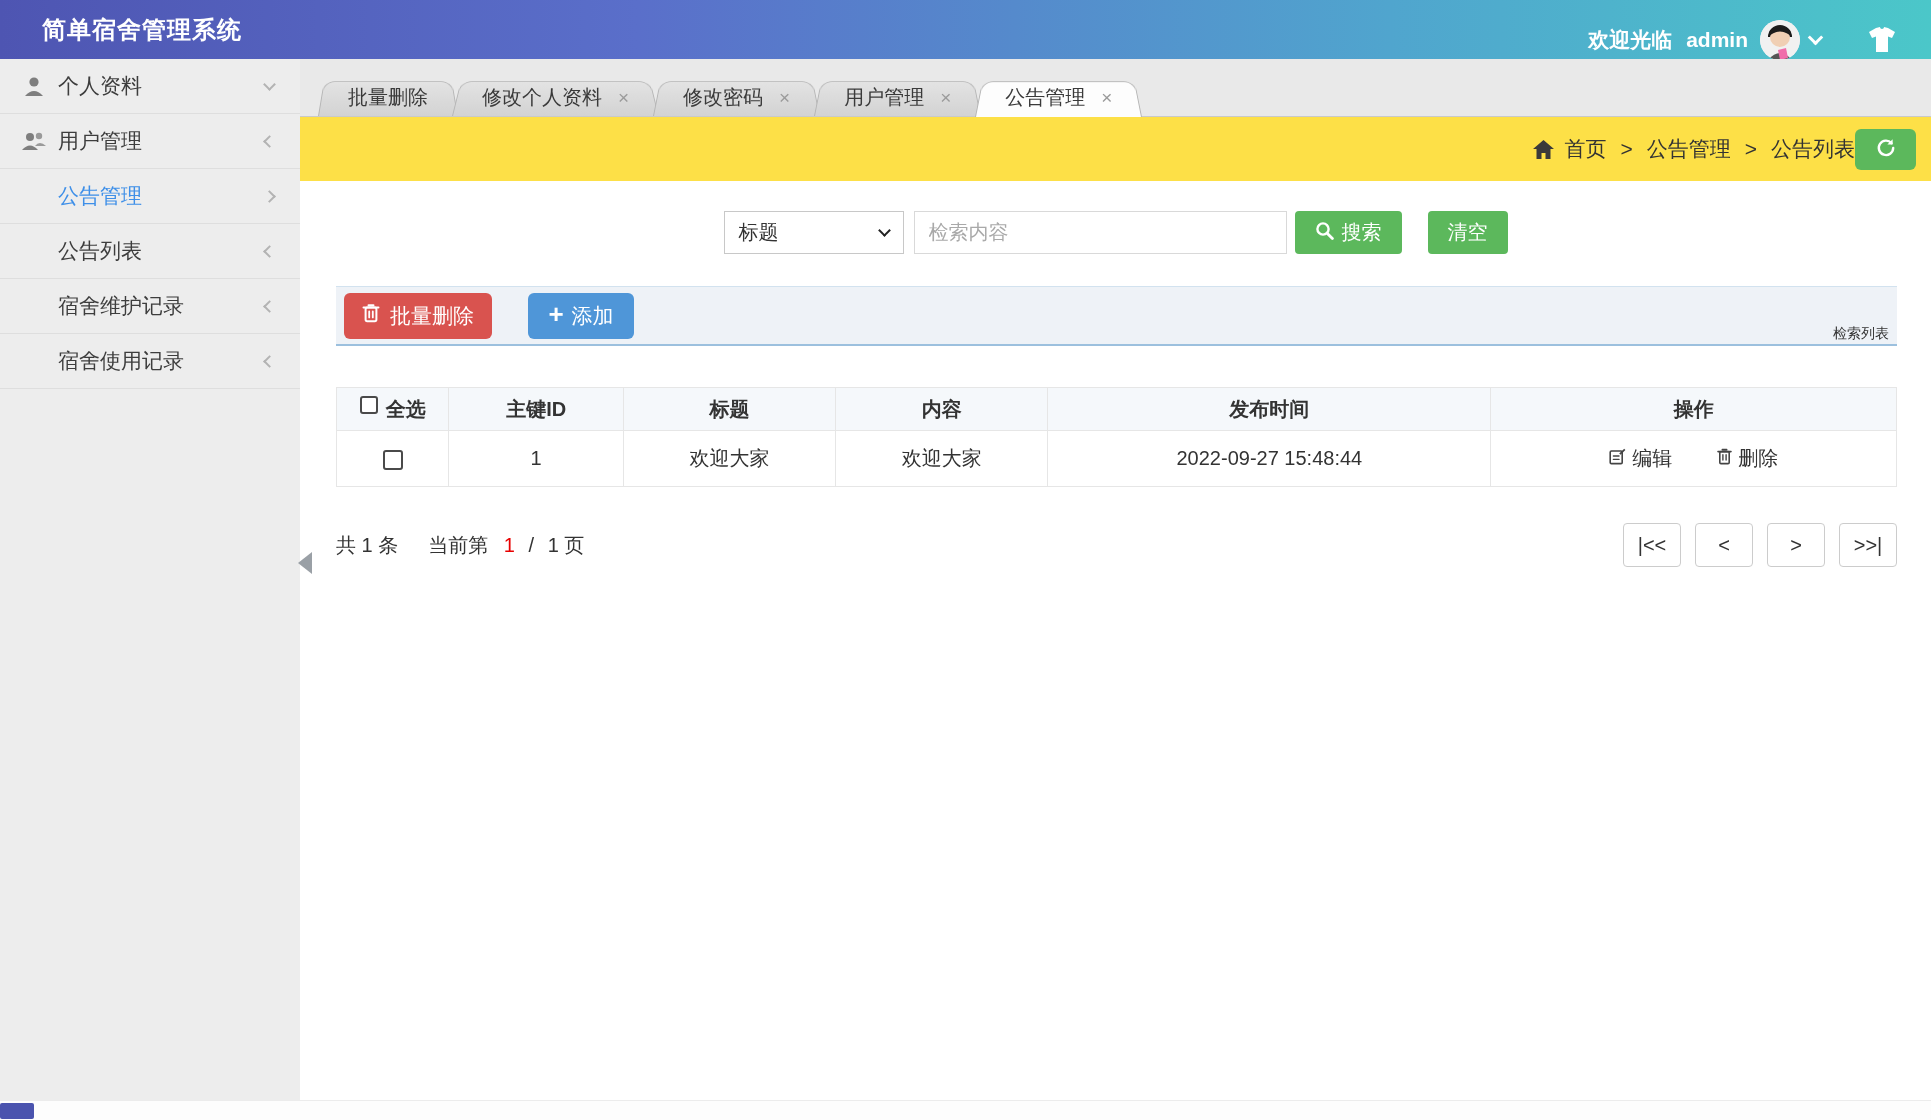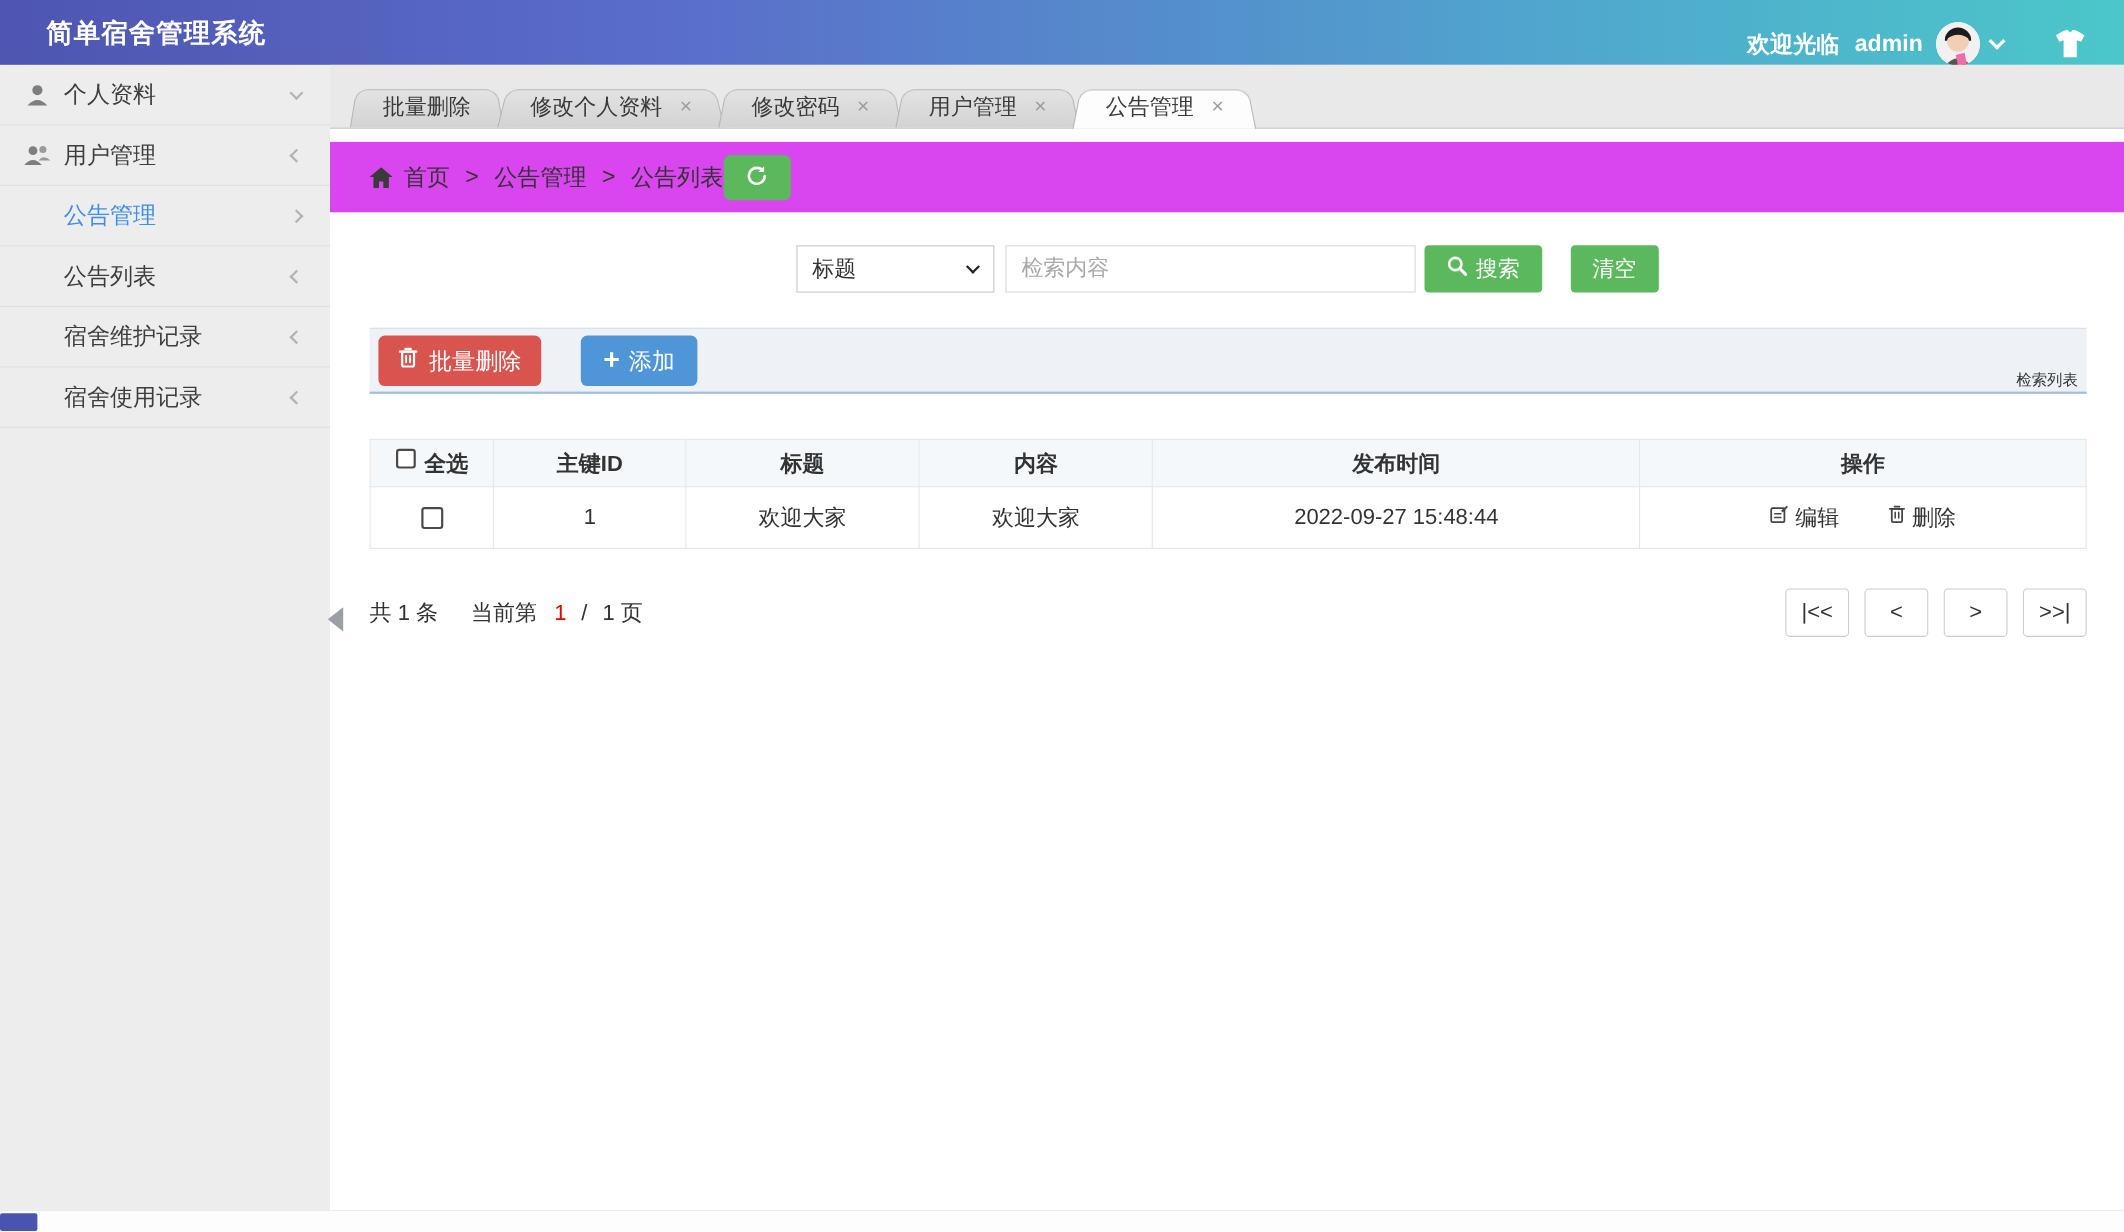--- a/index.html
+++ b/index.html
@@ -48,21 +48,21 @@
   .tab{position:relative;height:38px;display:flex;align-items:center;padding:0 30px;margin-right:-6px;cursor:pointer;font-size:20px;color:#3a3a3a;}
   .tab::before{content:"";position:absolute;inset:0;background:linear-gradient(#e3e3e3,#d3d3d3);
     border:1px solid var(--tab-border);border-bottom:none;border-radius:12px 12px 0 0;
     transform:perspective(16px) rotateX(2.2deg);transform-origin:bottom;}
   .tab.active{z-index:2;}
   .tab.active::before{background:var(--tab-active-bg);bottom:-1px;}
   .tab>span{position:relative;z-index:1;}
   .tab .close-x{margin-left:16px;color:#9b9b9b;font-size:19px;line-height:1;}
 
   
-  .crumb-row{height:64px;display:flex;align-items:center;justify-content:flex-start;padding:0 15px 0 36px;background:#d946ef;margin-top:12px;}
+  .crumb-row{height:64px;display:flex;align-items:center;justify-content:flex-end;padding:0 15px 0 36px;background:#fde047;}
   .crumbs{display:flex;align-items:center;font-size:21px;color:#333;}
   .crumbs .sep{margin:0 14px;color:#333;}
   .crumbs .crumb{cursor:pointer;}
   .home-ic{margin-right:10px;display:flex;}
   .btn-refresh{width:61px;height:41px;border:none;border-radius:6px;background:var(--btn-green);display:flex;align-items:center;justify-content:center;cursor:pointer;}
 
   
   .search-row{margin-top:30px;display:flex;justify-content:center;align-items:center;}
   .fake-select{width:180px;height:43px;border:1px solid #c8c8c8;background:#fff;display:flex;align-items:center;justify-content:space-between;padding:0 14px;font-size:20px;cursor:pointer;}
   .sel-chev{width:9px;height:9px;border-right:2.5px solid #222;border-bottom:2.5px solid #222;transform:rotate(45deg);margin-top:-4px;}

